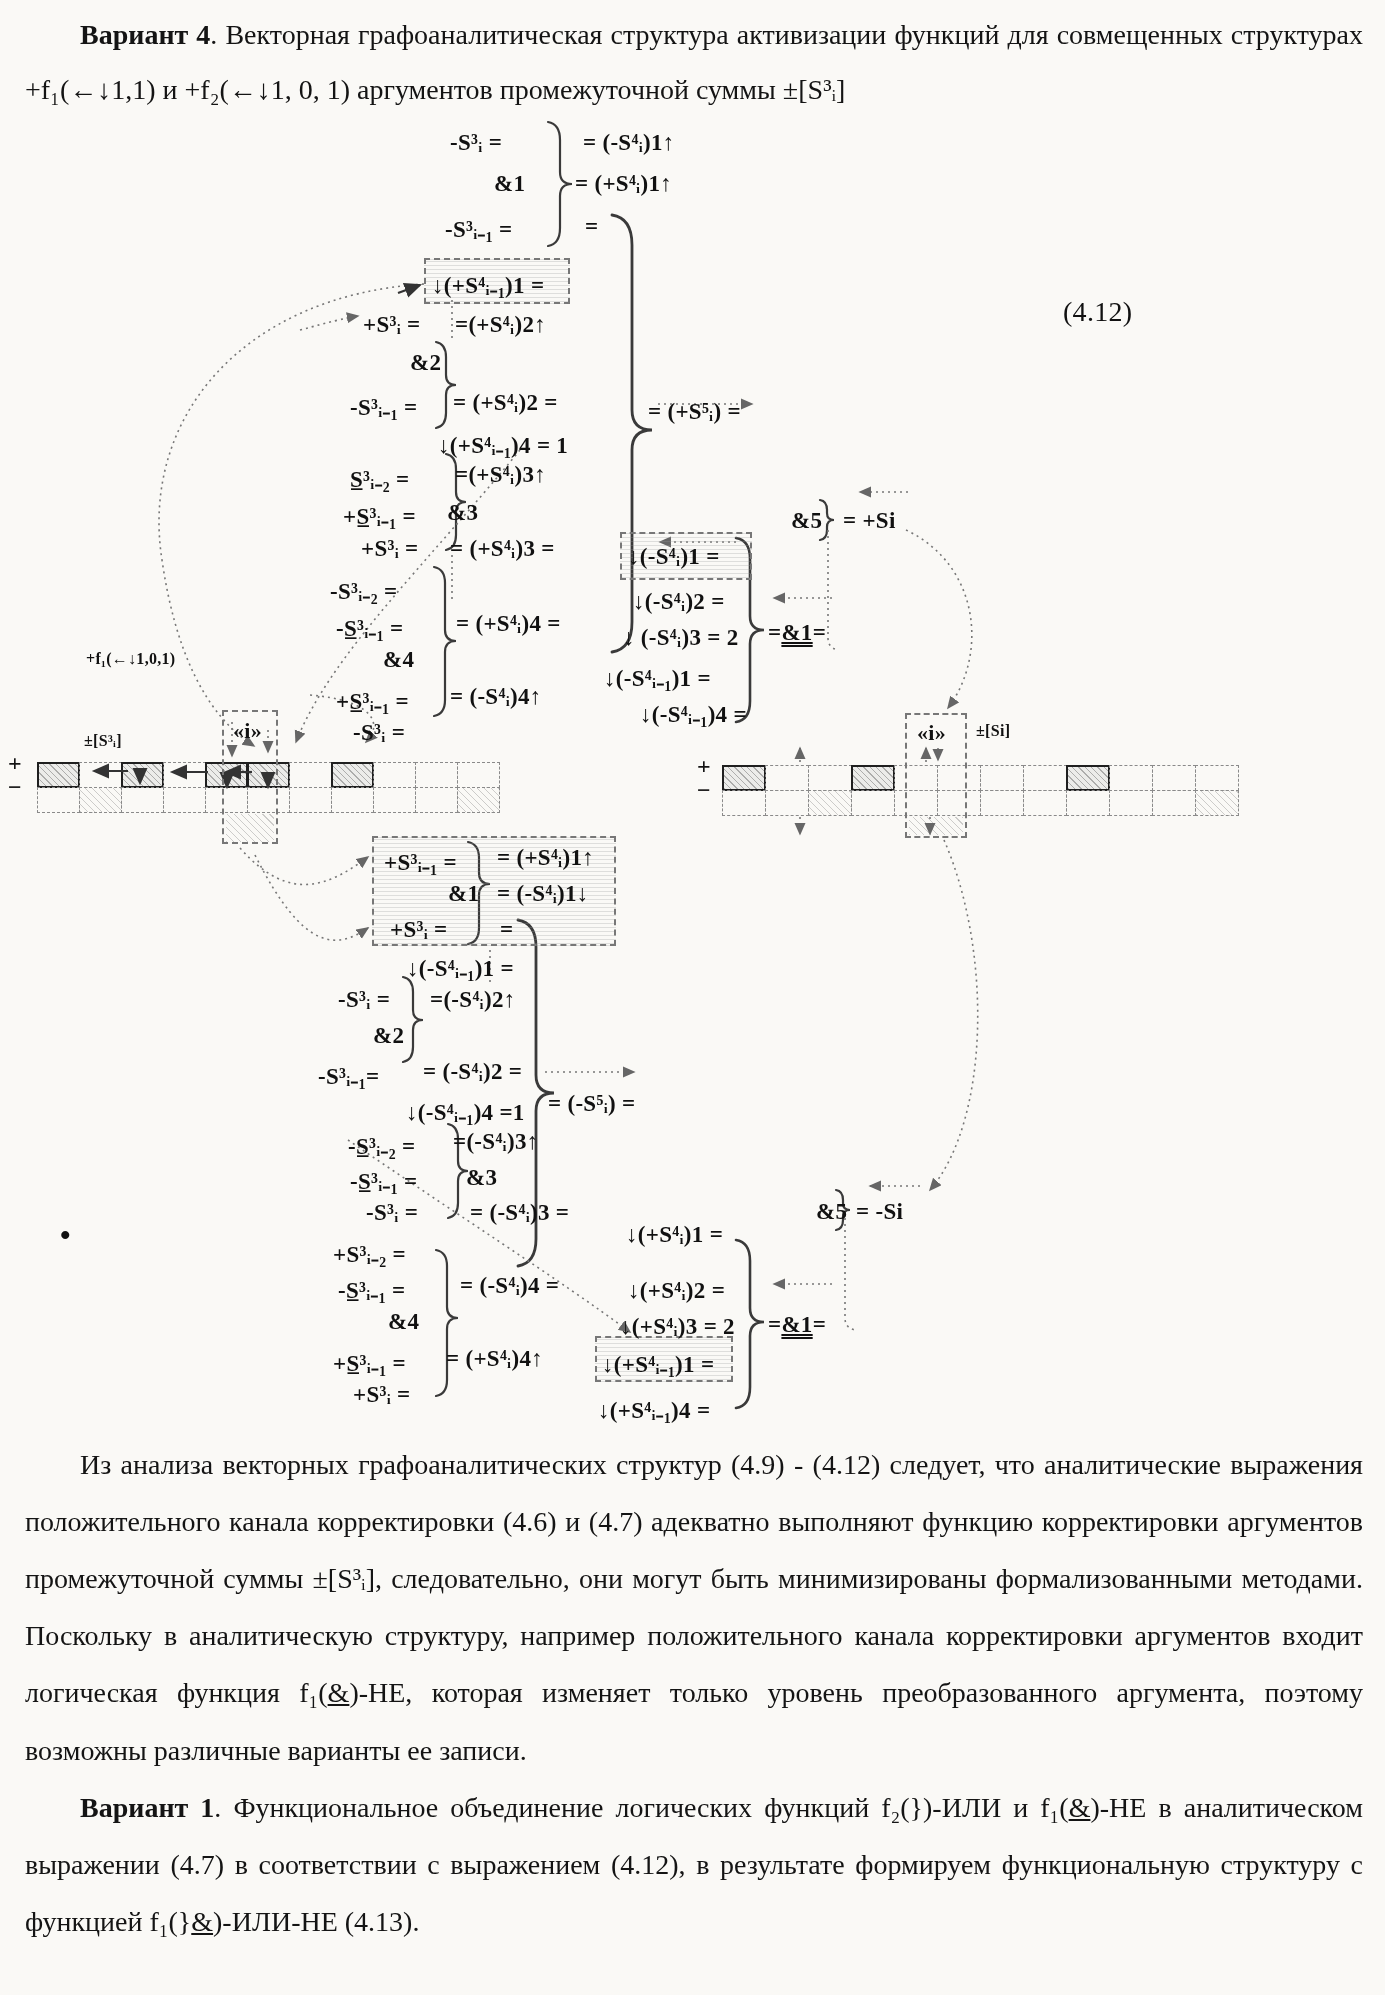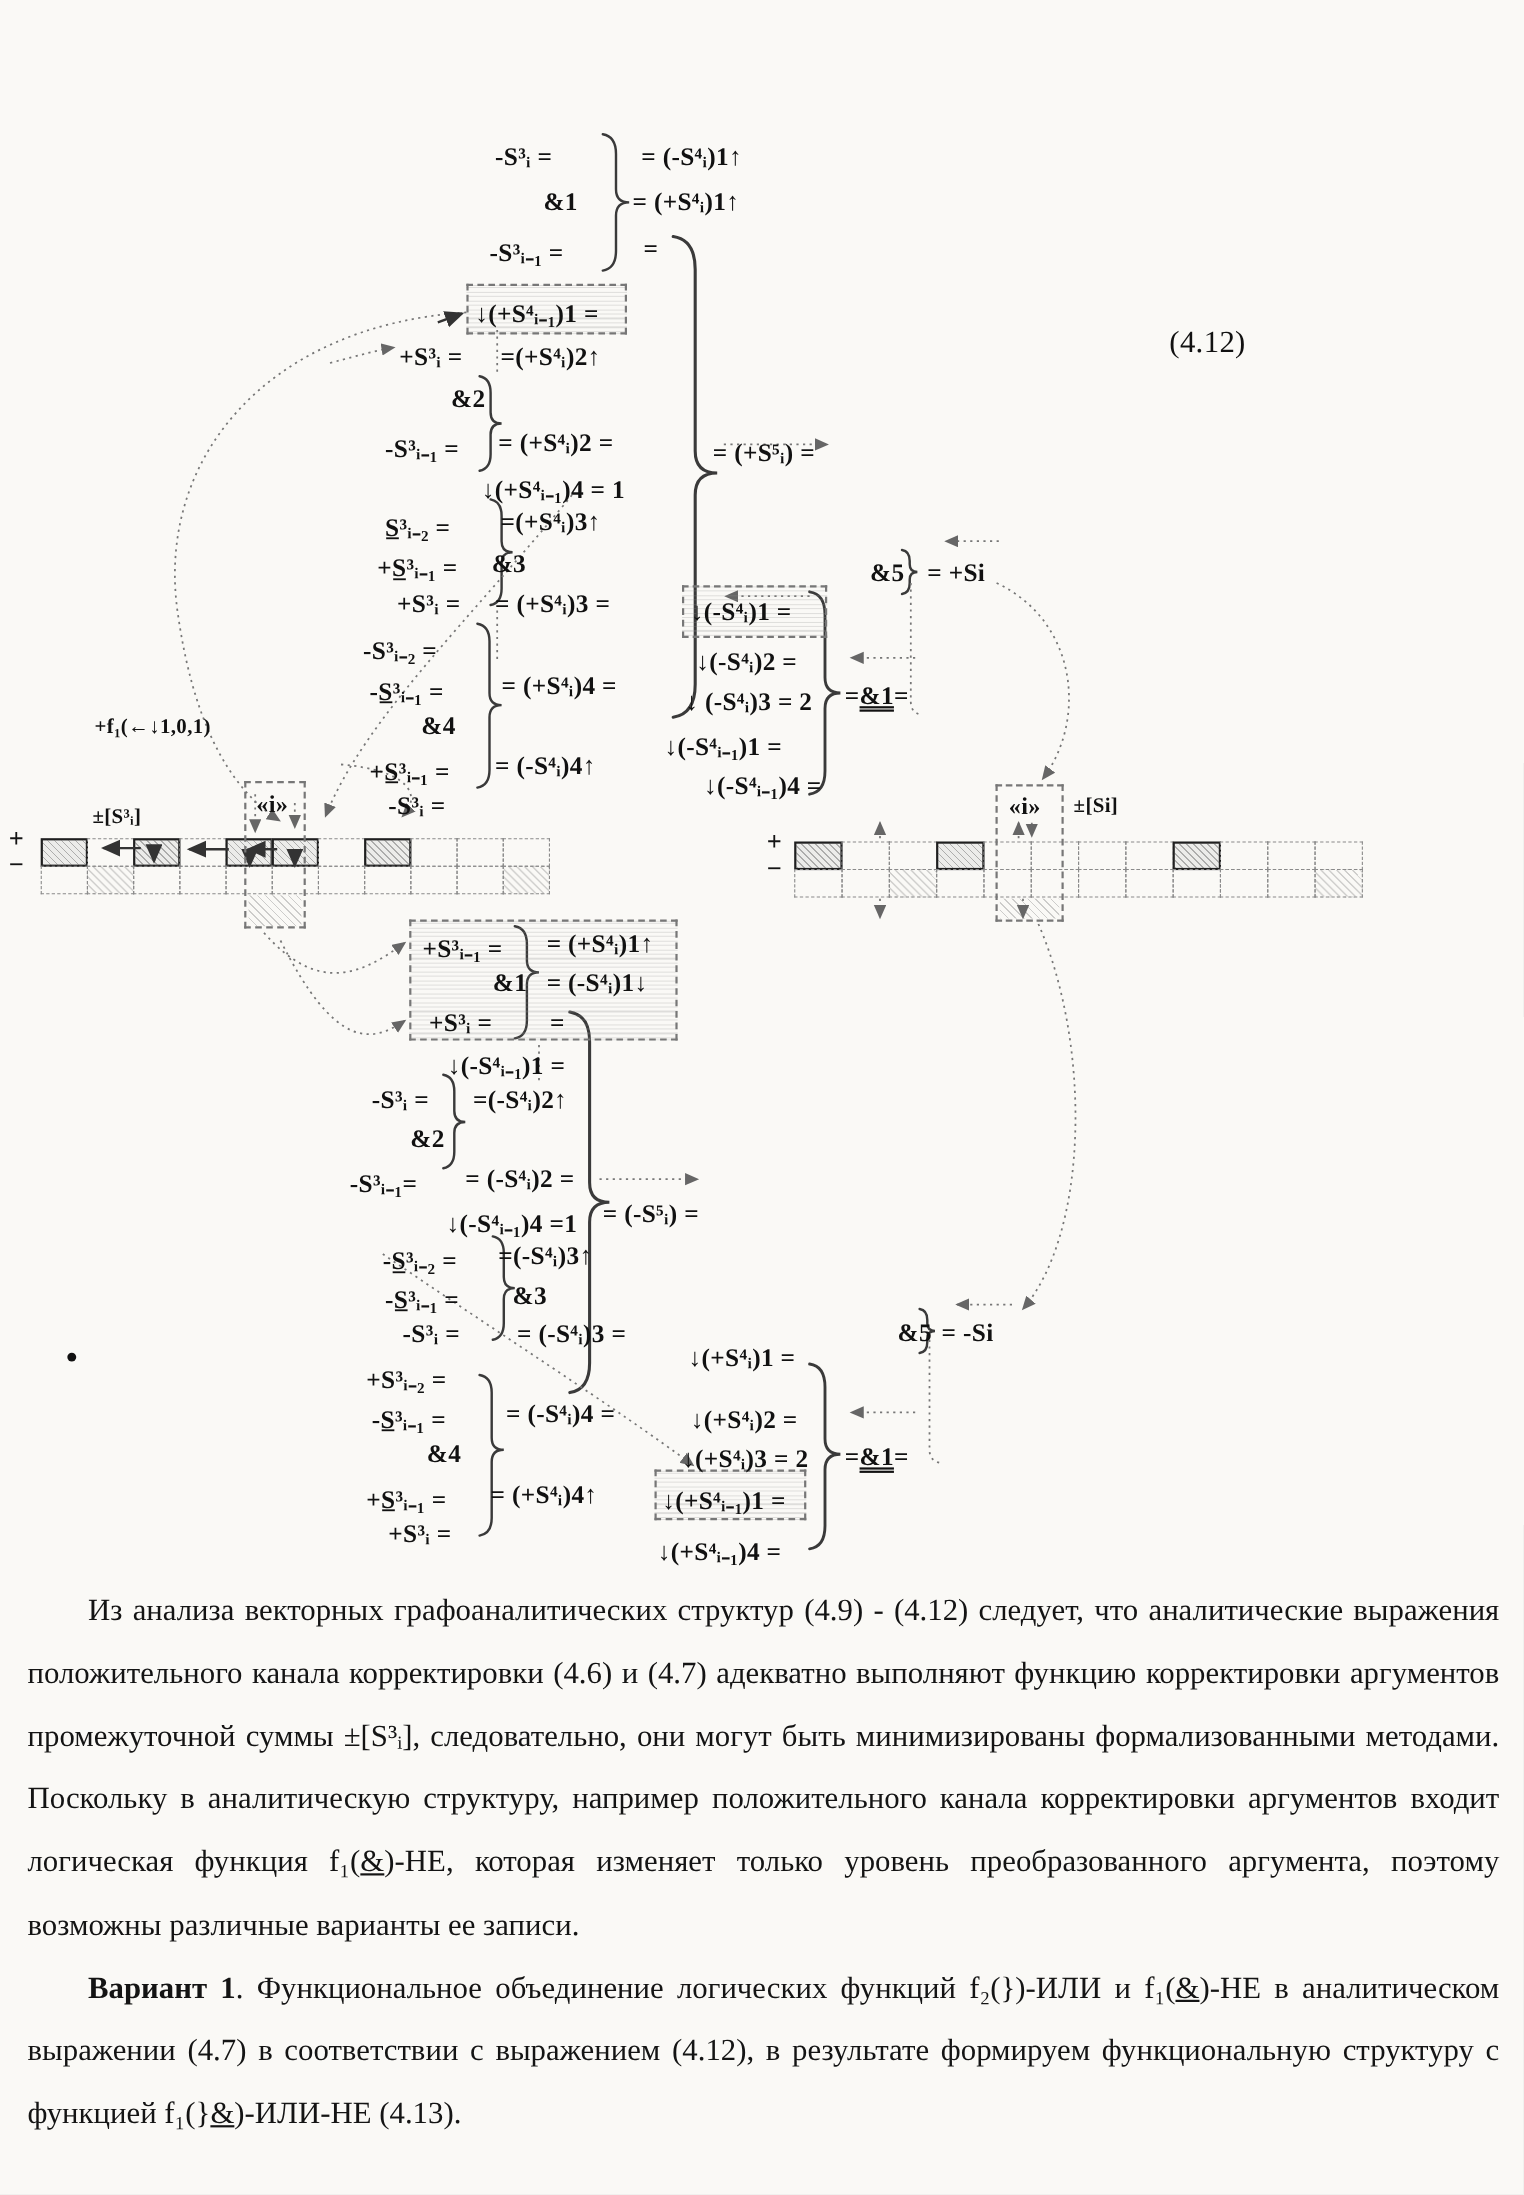--- a/index.html
+++ b/index.html
@@ -1,20 +1,20 @@
 <!DOCTYPE html>
 <html><head>
 <meta charset="utf-8">
 <style>
   html,body{margin:0;padding:0;background:#e9e9e7;}
   .page{position:relative;width:1385px;height:1995px;background:#faf9f6;overflow:hidden;
         font-family:"Liberation Serif",serif;color:#141414;}
   .fl{position:absolute;font:bold 23px "Liberation Serif",serif;color:#111;
       white-space:nowrap;z-index:3;letter-spacing:.3px;}
-  .big{font-size:19px;font-family:Liberation Serif, serif;}
+  .big{font-size:16px;font-family:Liberation Serif, serif;}
   .eqno{font:28px "Liberation Serif",serif;}
   .ttl{position:absolute;top:8px;left:25px;width:1338px;font:28px "Liberation Serif",serif;
        line-height:1.95;text-align:justify;text-indent:55px;z-index:3;}
   .ttl b{font-weight:bold;}
   .paras{position:absolute;top:1436px;left:25px;width:1338px;z-index:3;}
   .paras p{font:28px "Liberation Serif",serif;line-height:2.04;text-align:justify;
            text-indent:55px;margin:0;}
   .u{text-decoration:underline;}
   .d2{text-decoration:underline double;}
   .dbox{position:absolute;border:2px dashed #777;z-index:2;box-sizing:border-box;}
@@ -25,20 +25,21 @@
   .hat{background-image:repeating-linear-gradient(45deg,rgba(110,110,110,.5) 0 1px,transparent 1px 4.5px);background-color:#ececea;}
   .hat2{background-image:repeating-linear-gradient(45deg,rgba(130,130,130,.38) 0 1px,transparent 1px 5px);}
   svg.lines{position:absolute;left:0;top:0;z-index:2;}
   .sign{position:absolute;font:bold 24px "Liberation Serif",serif;z-index:3;}
 </style>
 </head>
 <body>
 
 <div class="page">
 
+  <div class="ttl"><b>Вариант 4</b><span>. Векторная графоаналитическая структура активизации функций для совмещенных структурах +f₁(←↓1,1) и +f₂(←↓1, 0, 1) аргументов промежуточной суммы ±[S³ᵢ]</span></div>
 
   <span class="fl eqno" style="left:1063px;top:296px;font-weight:normal">(4.12)</span>
 
   <svg class="lines" width="1385" height="1440" viewBox="0 0 1385 1440">
     <defs>
       <marker id="mS" markerWidth="9" markerHeight="8" refX="7" refY="3.5" orient="auto">
           <path d="M0,0 L8,3.5 L0,7 z" fill="#333"></path>
         </marker>
       <marker id="mD" markerWidth="9" markerHeight="8" refX="7" refY="3.5" orient="auto">
           <path d="M0,0 L8,3.5 L0,7 z" fill="#666"></path>

